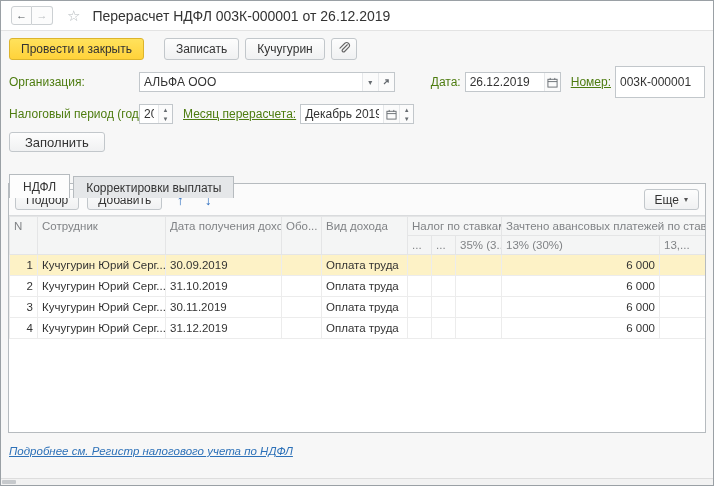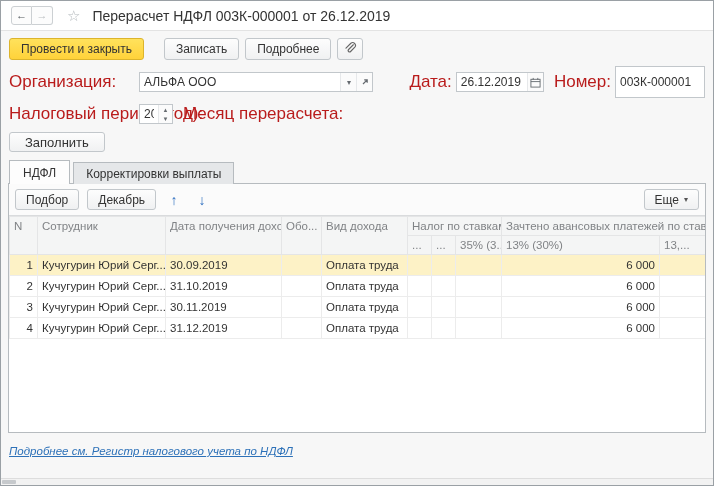--- a/index.html
+++ b/index.html
@@ -32,21 +32,21 @@
     background:linear-gradient(#fdfdfd,#f0f1f2); border:1px solid #c2c7cb;
     border-radius:3px; cursor:pointer; font-family:inherit; white-space:nowrap;
   }
   .btn-primary {
     background:linear-gradient(#ffe25c,#ffd23a); border-color:#dcb42c;
     margin-right:14px;
   }
   .icon-btn { width:26px; padding:0; display:flex; align-items:center; justify-content:center; }
   
   .frow { display:flex; align-items:center; padding:0 8px; margin-bottom:6px; }
-  .lbl { font-size:17px; color:#b91c1c; white-space:nowrap; }
+  .lbl { font-size:12px; color:#4d7c0f; white-space:nowrap; }
   .lbl-w { width:126px; flex:0 0 126px; }
   .combo {
     display:flex; align-items:stretch; border:1px solid #c2c7cb; background:#fff;
     height:20px; overflow:hidden;
   }
   .combo input {
     border:none; outline:none; flex:1; min-width:0; padding:0 4px;
     font-size:12px; color:#333; font-family:inherit; background:transparent;
   }
   .cbtn {
@@ -55,30 +55,30 @@
     background:#fbfbfb; flex:0 0 16px;
   }
   .spin { display:flex; flex-direction:column; width:14px; flex:0 0 14px; border-left:1px solid #e6e8ea; background:#fbfbfb; cursor:pointer; }
   .spin span { flex:1; display:flex; align-items:center; justify-content:center; font-size:6px; color:#666b70; line-height:1; }
   .input {
     height:20px; border:1px solid #c2c7cb; background:#fff; font-size:12px;
     color:#333; padding:15px 4px; font-family:inherit; outline:none;
   }
   .w-org { width:288px; } .w-date { width:108px; } .w-num { width:90px; }
   .w-year { width:34px; } .w-month { width:114px; }
-  .ml20 { margin-left:36px; } .ml10 { margin-left:10px; } .ml4 { margin-left:4px; }
+  .ml20 { margin-left:36px; } .ml10 { margin-left:10px;text-decoration:underline; } .ml4 { margin-left:4px; }
   
   .fill-row { padding:2px 8px 0; }
   .btn-fill { height:20px; font-size:13px; padding:0 15px; }
   
   .tabs { display:flex; align-items:flex-end; padding-left:8px; margin-top:7px; position:relative; z-index:2; }
   .tab {
     font-size:12px; color:#333; padding:4px 12px 3px; margin-right:3px;
     border:1px solid #b6bbbf; border-bottom:none; background:#e5e7e9;
-    cursor:pointer; position:relative; top:1px;
+    cursor:pointer; position:relative; top:15px;
   }
   .tab.active { background:#fdfdfd; padding:5px 13px 4px; }
   
   .panel {
     margin:0 7px; border:1px solid #b6bbbf; background:#fbfbfb;
     height:250px; display:flex; flex-direction:column; position:relative; z-index:1;
   }
   .grid-toolbar { display:flex; align-items:center; gap:8px; padding:5px 6px; }
   .btn-sm { height:21px; padding:0 10px; font-size:12px; }
   .arrow-btn {
@@ -126,21 +126,21 @@
         <span>→</span>
       </button>
     </div>
     <span class="star">☆</span>
     <span class="title">Перерасчет НДФЛ 003К-000001 от 26.12.2019</span>
   </div>
 
   <div class="toolbar">
     <button class="btn btn-primary">Провести и закрыть</button>
     <button class="btn">Записать</button>
-    <button class="btn">Подробнее</button>
+    <button class="btn">Кучугурин</button>
     <button class="btn icon-btn">
       <span>
         <svg width="14" height="14" viewBox="0 0 16 16">
             <path d="M11.8 4.3 L6.4 9.7 a1.6 1.6 0 0 0 2.3 2.3 L13.5 7.1 a3.2 3.2 0 0 0 -4.5 -4.5 L3.4 8.2" fill="none" stroke="#666" stroke-width="1.3" stroke-linecap="round"></path>
           </svg>
       </span>
     </button>
   </div>
 
   <div class="frow">
@@ -173,35 +173,50 @@
   <div class="frow">
     <span class="lbl lbl-w">Налоговый период (год):</span>
     <div class="combo w-year ml4">
       <input value="2019" style="">
       <span class="spin">
         <span>▲</span>
         <span>▼</span>
       </span>
     </div>
     <span class="lbl ml10">Месяц перерасчета:</span>
+    <div class="combo w-month ml4">
+      <input value="Декабрь 2019" style="">
+      <span class="cbtn">
+        <svg width="11" height="11" viewBox="0 0 12 12">
+            <rect x="1" y="2.5" width="10" height="8.5" fill="none" stroke="#666b70"></rect>
+            <line x1="1" y1="5" x2="11" y2="5" stroke="#666b70"></line>
+            <line x1="3.5" y1="1" x2="3.5" y2="3" stroke="#666b70"></line>
+            <line x1="8.5" y1="1" x2="8.5" y2="3" stroke="#666b70"></line>
+          </svg>
+      </span>
+      <span class="spin">
+        <span>▲</span>
+        <span>▼</span>
+      </span>
+    </div>
   </div>
 
   <div class="fill-row">
     <button class="btn btn-fill">Заполнить</button>
   </div>
 
   <div class="tabs">
     <div class="tab active">НДФЛ</div>
     <div class="tab">Корректировки выплаты</div>
   </div>
 
   <div class="panel">
     <div class="grid-toolbar">
       <button class="btn btn-sm">Подбор</button>
-      <button class="btn btn-sm">Декабрь</button>
+      <button class="btn btn-sm">Добавить</button>
       <button class="arrow-btn">
         <span>↑</span>
       </button>
       <button class="arrow-btn">
         <span>↓</span>
       </button>
       <button class="btn btn-sm btn-more">
         <span>Еще</span>
         <span class="caret">▾</span>
       </button>

